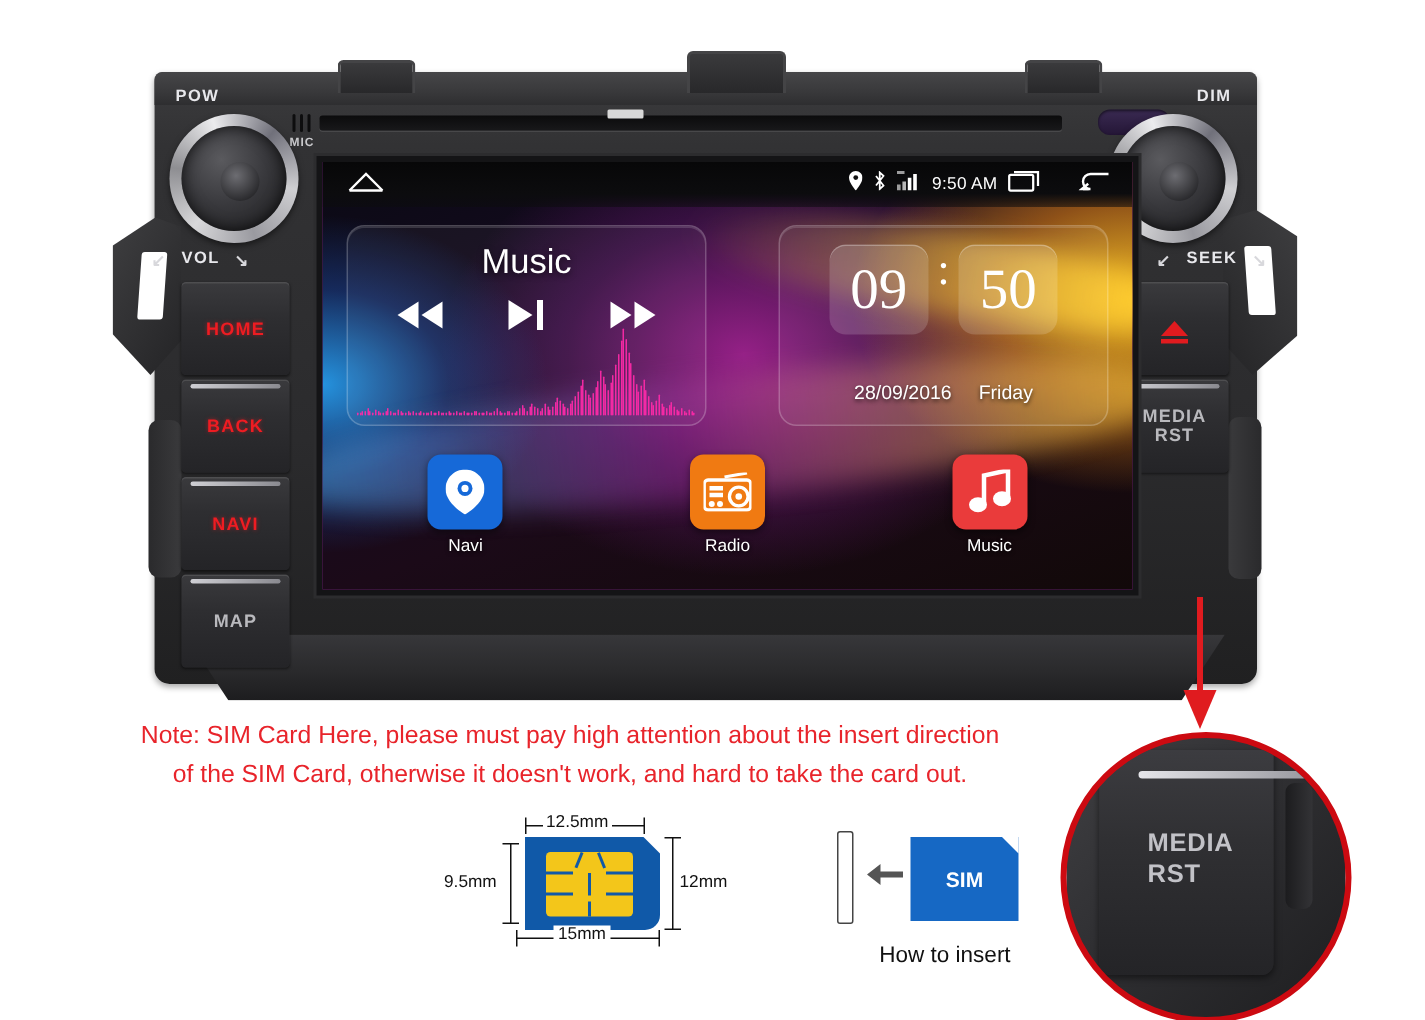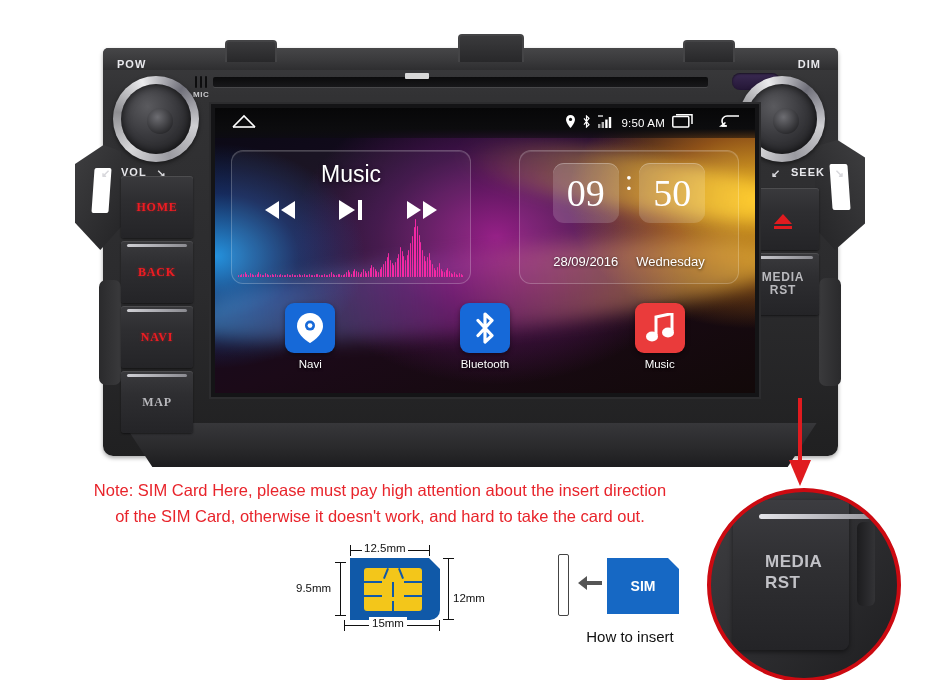--- a/index.html
+++ b/index.html
@@ -119,21 +119,21 @@
   .knob-label{
     position:absolute;font-size:11px;font-weight:bold;color:#e8e8ec;letter-spacing:1px;
   }
   .lbl-pow{left:42px;top:18px;}
   .lbl-dim{right:44px;top:18px;}
   .lbl-vol{left:46px;top:126px;}
   .lbl-seek{right:40px;top:126px;}
   .arrowmark{position:absolute;font-size:11px;color:#d8d8dc;}
   
   .btncol{position:absolute;width:72px;}
-  .btncol.left{left:46px;top:136px;font-family:Liberation Serif, serif;}
+  .btncol.left{left:46px;top:148px;}
   .btncol.right{right:46px;top:148px;}
   .hbtn{
     position:relative;width:72px;height:62px;margin-bottom:3px;
     background:linear-gradient(180deg,#3a3a3d 0%,#2e2e31 38%,#242427 100%);
     border-radius:3px;
     box-shadow:inset 0 1px 0 rgba(255,255,255,.10),0 1px 2px rgba(0,0,0,.5);
     display:flex;align-items:center;justify-content:center;
     font-size:12px;font-weight:bold;letter-spacing:.8px;
     color:#ee1c22;text-shadow:0 0 3px rgba(238,28,34,.55);
   }
@@ -615,42 +615,49 @@
     </div>
 
     <div class="widget w-clock">
       <div class="clock-digits">
         <span class="cd-box">09</span>
         <span class="cd-colon">:</span>
         <span class="cd-box">50</span>
       </div>
       <div class="clock-date">
         <span>28/09/2016</span>
-        <span>Wednesday</span>
+        <span>Friday</span>
       </div>
     </div>
 
     <div class="dock" id="dock">
         <div class="app">
           <div class="app-ico" style="background: rgb(22, 105, 216);">
             <svg width="26" height="30" viewBox="0 0 26 30">
               <path d="M13 0C5.8 0 0 5.8 0 13c0 9.7 13 17 13 17s13-7.3 13-17C26 5.8 20.2 0 13 0z" fill="#fff"></path>
               <circle cx="13" cy="12.6" r="5" fill="#1669d8"></circle>
               <circle cx="13" cy="12.6" r="2.4" fill="#fff"></circle>
             </svg>
           </div>
           <div class="app-lbl">Navi</div>
         </div>
         <div class="app">
-          <div class="app-ico" style="background: rgb(22, 105, 216);">
-            <svg width="22" height="32" viewBox="0 0 22 32">
-              <path d="M4 8.5 L18 23.5 L11 30 V2 L18 8.5 L4 23.5" fill="none" stroke="#fff" stroke-width="3.2" stroke-linejoin="round" stroke-linecap="round"></path>
+          <div class="app-ico" style="background: rgb(240, 122, 18);">
+            <svg width="32" height="26" viewBox="0 0 32 26">
+              <path d="M14 3 L29 0.3" stroke="#fff" stroke-width="2" fill="none"></path>
+              <rect x="0.5" y="5" width="31" height="20" rx="2.5" fill="none" stroke="#fff" stroke-width="2.2"></rect>
+              <rect x="4" y="9" width="9" height="3" fill="#fff"></rect>
+              <rect x="4" y="13.5" width="9" height="3" fill="#fff"></rect>
+              <circle cx="5.5" cy="21" r="2" fill="#fff"></circle>
+              <circle cx="11" cy="21" r="2" fill="#fff"></circle>
+              <circle cx="23.5" cy="16" r="6.2" fill="none" stroke="#fff" stroke-width="2.2"></circle>
+              <circle cx="23.5" cy="16" r="2.2" fill="#fff"></circle>
             </svg>
           </div>
-          <div class="app-lbl">Bluetooth</div>
+          <div class="app-lbl">Radio</div>
         </div>
         <div class="app">
           <div class="app-ico" style="background: rgb(234, 59, 59);">
             <svg width="28" height="30" viewBox="0 0 28 30">
               <path d="M10 22 V4 L26 0.5 V18" fill="none" stroke="#fff" stroke-width="3"></path>
               <ellipse cx="6" cy="23.5" rx="6" ry="5" fill="#fff"></ellipse>
               <ellipse cx="22" cy="19.5" rx="6" ry="5" fill="#fff"></ellipse>
             </svg>
           </div>
           <div class="app-lbl">Music</div>
@@ -685,21 +692,21 @@
   </div>
 
   <div class="dim-line" style="left:40px;top:22px;width:1.4px;height:54px;"></div>
   <div class="dim-line" style="left:35px;top:22px;width:11px;height:1.4px;"></div>
   <div class="dim-line" style="left:35px;top:75px;width:11px;height:1.4px;"></div>
   <div class="dim-txt" style="left:-4px;top:42px;">9.5mm</div>
 
   <div class="dim-line" style="left:148px;top:18px;width:1.4px;height:62px;"></div>
   <div class="dim-line" style="left:143px;top:18px;width:11px;height:1.4px;"></div>
   <div class="dim-line" style="left:143px;top:79px;width:11px;height:1.4px;"></div>
-  <div class="dim-txt" style="left:153px;top:42px;margin-top:10px;">12mm</div>
+  <div class="dim-txt" style="left:153px;top:42px;">12mm</div>
 
   <div class="dim-line" style="left:44px;top:85px;width:96px;height:1.4px;"></div>
   <div class="dim-line" style="left:44px;top:80px;width:1.4px;height:11px;"></div>
   <div class="dim-line" style="left:139px;top:80px;width:1.4px;height:11px;"></div>
   <div class="dim-txt" style="left:69px;top:77px;background:#fff;padding:0 3px;">15mm</div>
 
 </div>
 
 <div id="howto">
   <div class="slot-bar"></div>

